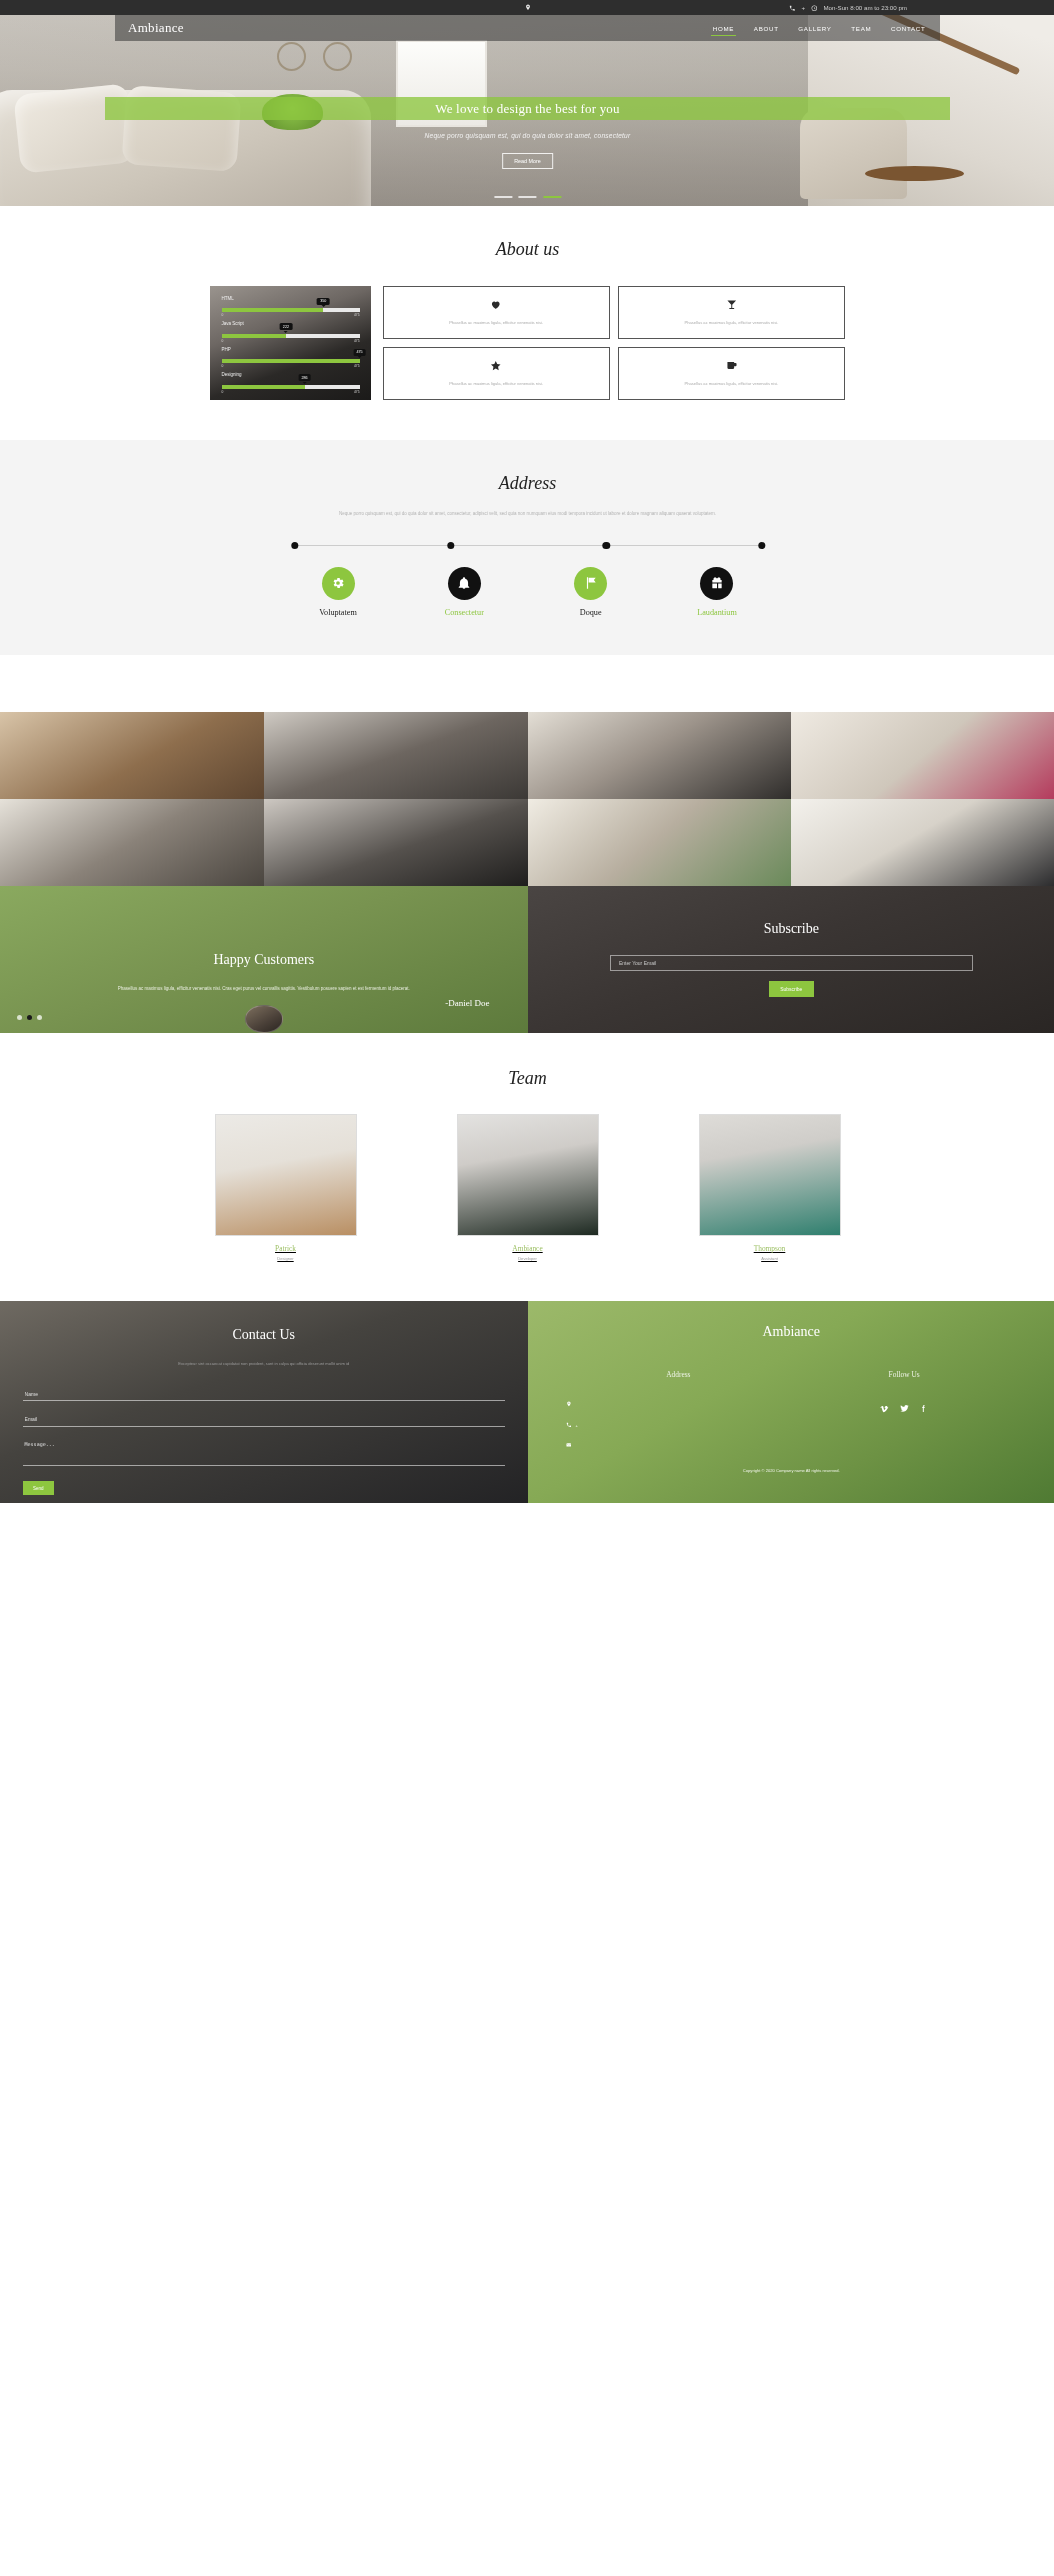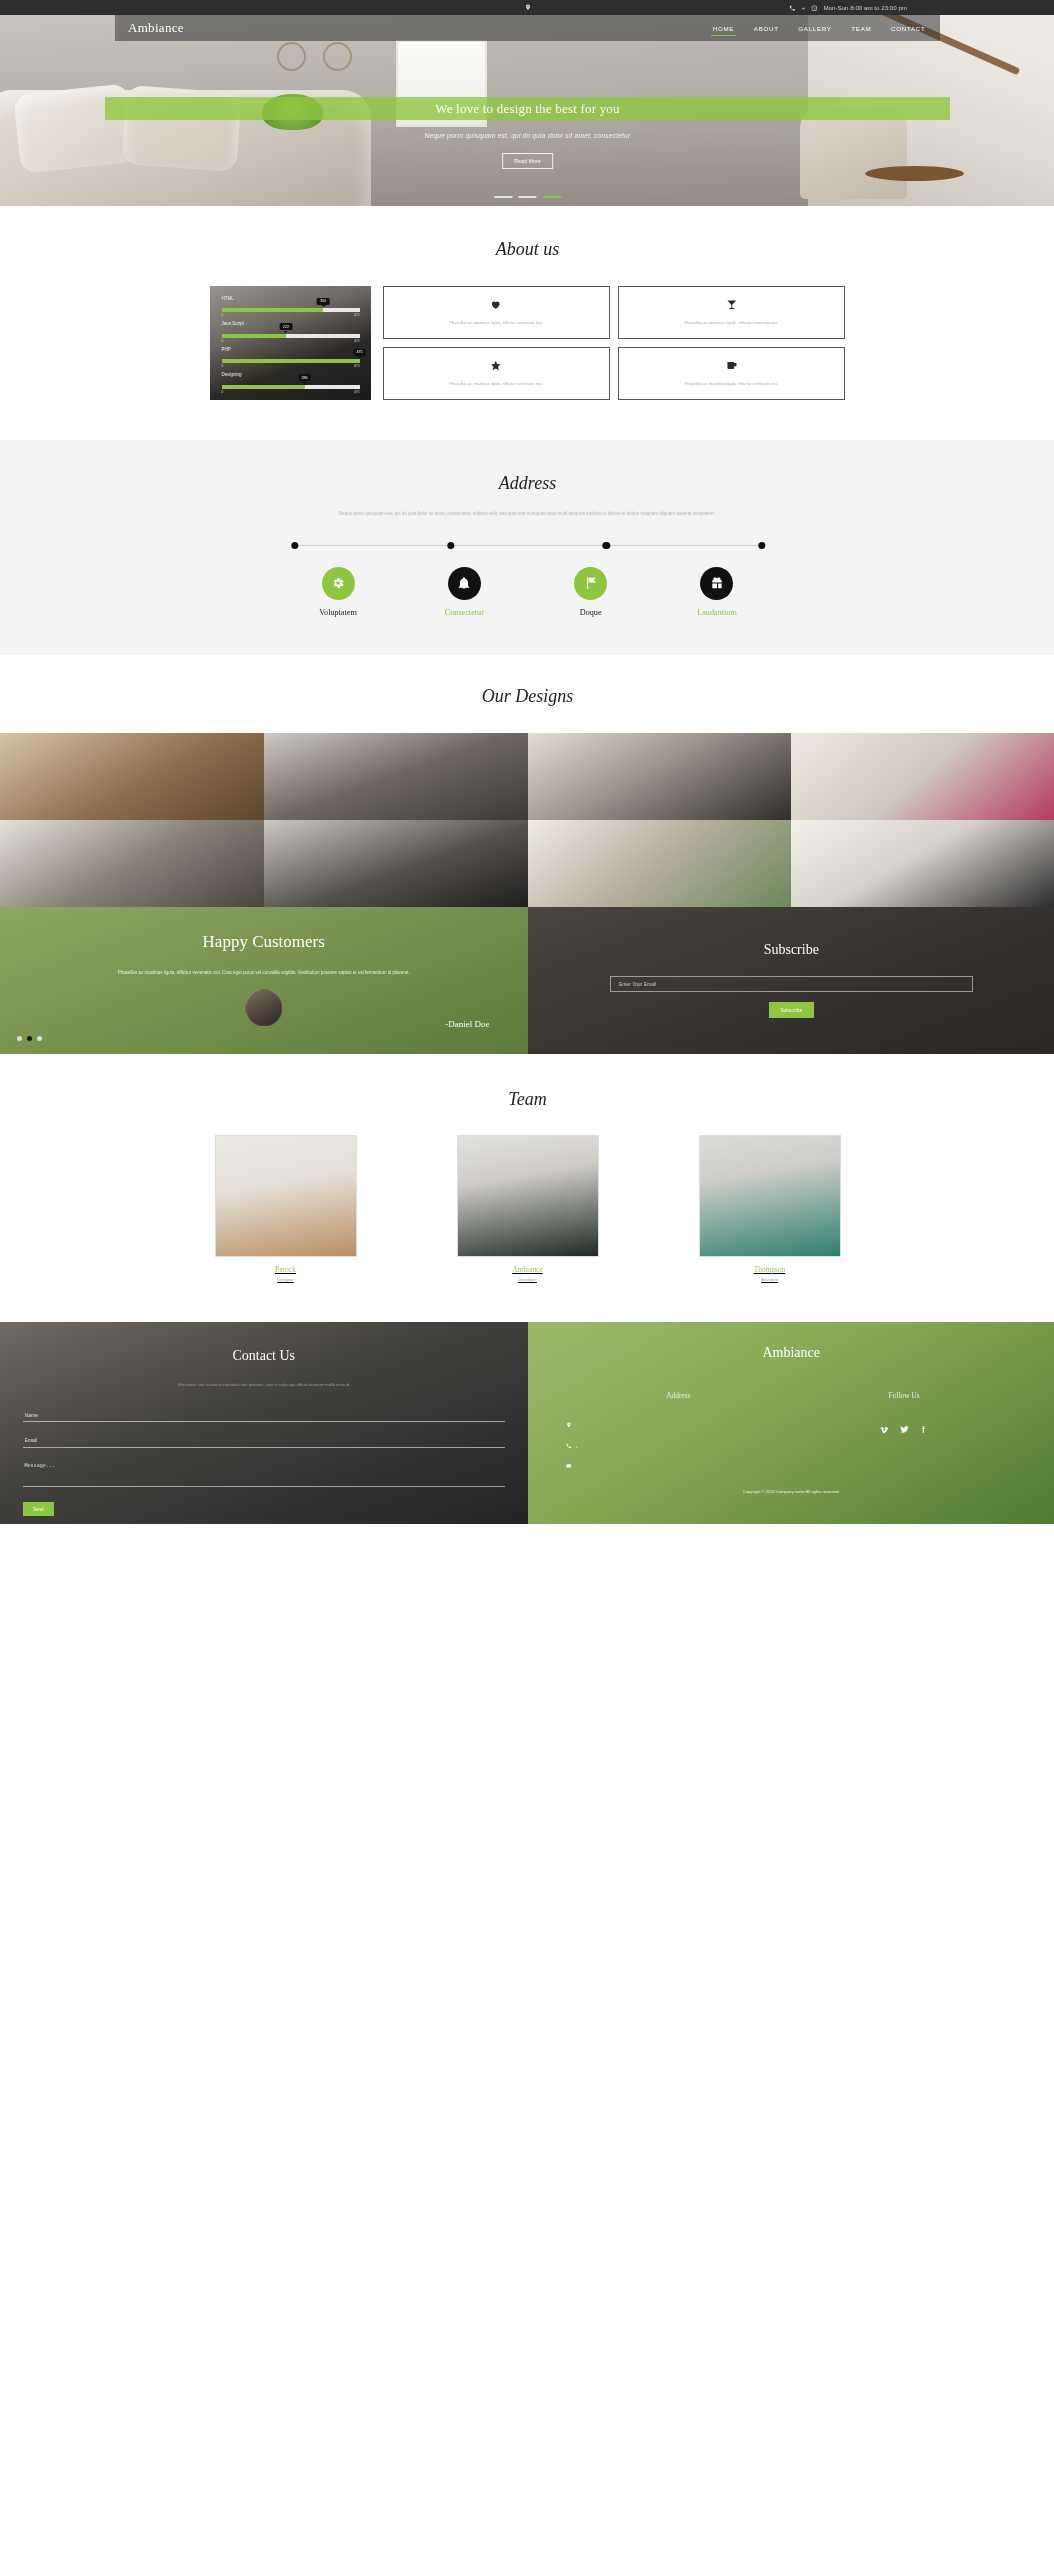--- a/index.html
+++ b/index.html
@@ -193,21 +193,21 @@
   .g7 { background:linear-gradient(140deg,#f0ece3,#b7ae9f 48%,#6a8a5a); }
   .g8 { background:linear-gradient(150deg,#f3f1ec,#d7d2c9 45%,#2b2b2d); }
 
   
   .split { display:grid; grid-template-columns:1fr 1fr; }
   .happy {
     position:relative; height:147px; overflow:hidden;
     background:linear-gradient(160deg,#8aa95f 0%,#789350 45%,#5d7a3c 100%);
     display:flex; flex-direction:column; align-items:center; padding-top:25px;
   }
-  .happy h2 { color:#fff; font-size:17px; font-weight:400; }
+  .happy h2 { color:#fff; font-size:14px; font-weight:400;margin-top:41px; }
   .happy .quote {
     width:346px; margin-top:16.5px; text-align:center; color:#e9eee0;
     font-size:4.5px; line-height:2.4;
   }
   .happy .ava {
     width:38px; height:38px; border-radius:50%; margin-top:10px;
     background:linear-gradient(150deg,#7d6f5e,#4a4038 60%,#2a2520);
     border:0.8px solid rgba(255,255,255,.25);
   }
   .happy .who {
@@ -470,21 +470,20 @@
         <svg viewBox="0 0 24 24">
             <path d="M20 7h-2.2a3 3 0 0 0-4.3-4L12 4.3 10.5 3a3 3 0 0 0-4.3 4H4v4h8V7h0v4h8V7zM4 13h8v8H5a1 1 0 0 1-1-1v-7zm10 0h6v7a1 1 0 0 1-1 1h-5v-8z"></path>
           </svg>
       </div>
       <div class="svc-name serif" style="color:#8dc63f">Laudantium</div>
     </div>
   </div>
 </section>
 
 <section class="designs">
-  <h2 class="sec-title serif">Our Designs</h2>
   <div class="gal">
     <div class="g1"></div>
     <div class="g2"></div>
     <div class="g3"></div>
     <div class="g4"></div>
     <div class="g5"></div>
     <div class="g6"></div>
     <div class="g7"></div>
     <div class="g8"></div>
   </div>

